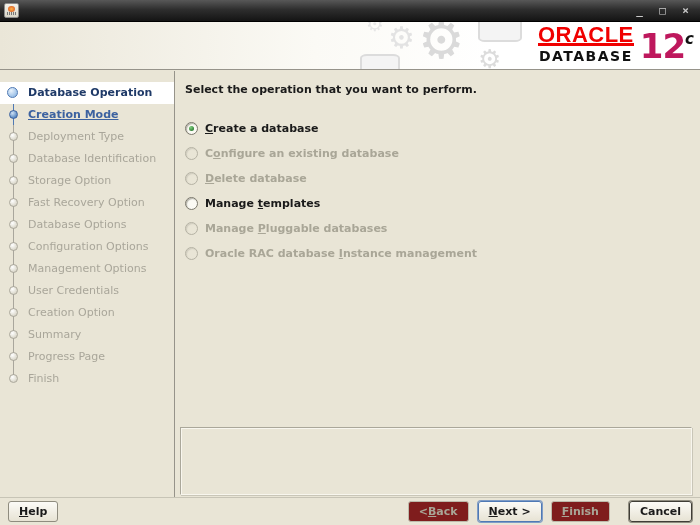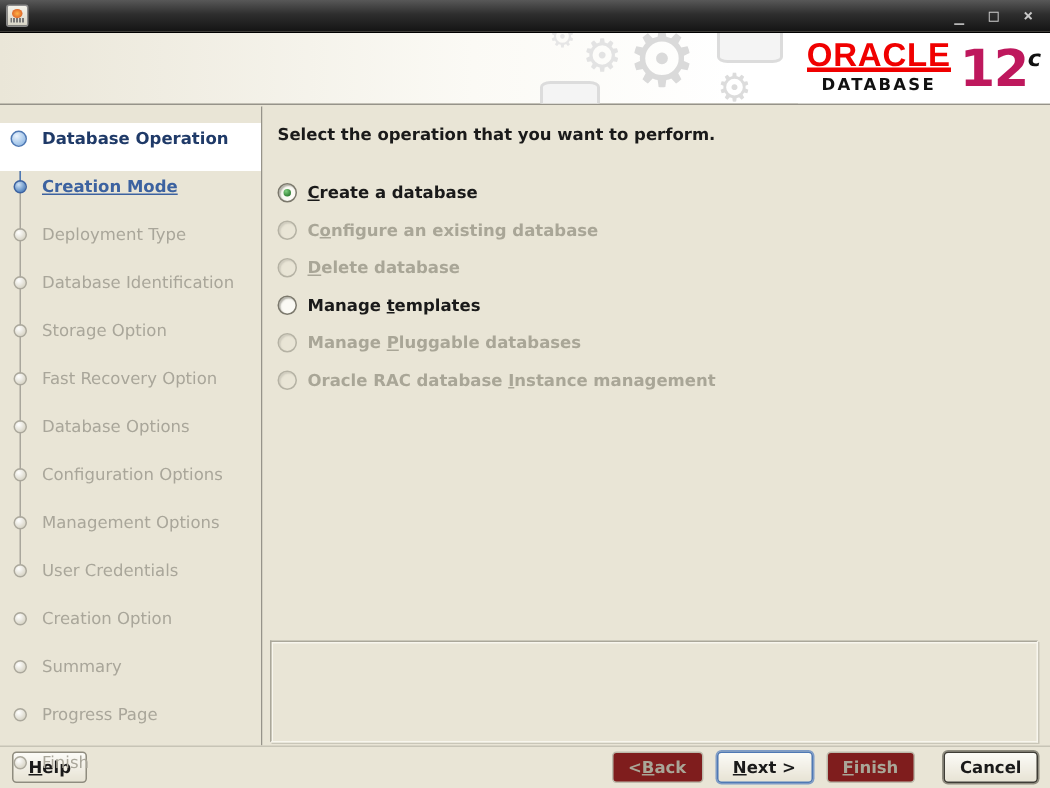--- a/index.html
+++ b/index.html
@@ -83,21 +83,21 @@
     display:flex; align-items:center; justify-content:flex-end;
     padding-right:6px; gap:6px;
   }
   .oracle-block { text-align:center; }
   .oracle-word {
     color:#f00000; font-weight:bold; font-size:22px; letter-spacing:0.5px;
     font-family:"Liberation Sans",sans-serif; line-height:15px;
   }
   .oracle-rule { height:3px; background:#f00000; margin:1px 0 2px 0; }
   .oracle-sub {
-    color:#111; font-weight:bold; font-size:11px; letter-spacing:1.5px;
+    color:#111; font-weight:bold; font-size:14px; letter-spacing:1.5px;
   }
   .ver-block { display:flex; align-items:flex-start; }
   .ver-num { font-size:34px; font-weight:bold; color:#be185d; line-height:34px; letter-spacing:-1px; }
   .ver-sup { font-size:15px; font-weight:bold; font-style:italic; color:#111; margin-top:1px; }
 
   
   .body-area {
     position:absolute; top:71px; left:0; right:0; bottom:28px;
     display:flex;
   }
@@ -109,21 +109,21 @@
   }
   .connector {
     position:absolute; left:13px; top:32px; width:1px; height:273px;
     background:#a9a69c; z-index:0;
   }
   .connector-blue {
     position:absolute; left:13px; top:32px; width:1px; height:22px;
     background:#4f79b4; z-index:0;
   }
   .step {
-    position:relative; height:32px; line-height:21px;
+    position:relative; height:22px; line-height:21px;
     padding-left:28px; font-size:11px; white-space:nowrap; z-index:1;
   }
   .step .node {
     position:absolute; left:9px; top:6px;
     width:9px; height:9px; border-radius:50%;
     background:radial-gradient(circle at 35% 30%, #ffffff, #dcd9cc 70%);
     border:1px solid #abA89c;
   }
   .step.current { background:#ffffff; font-weight:bold; color:#1f3a68; }
   .step.current .node {

